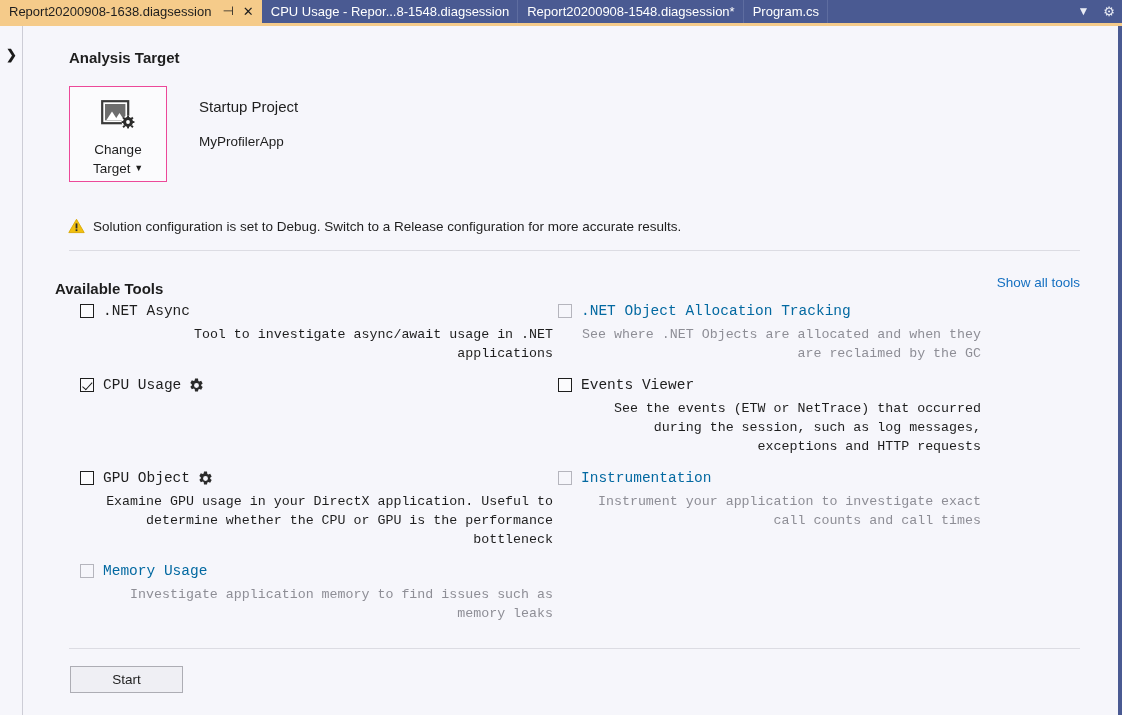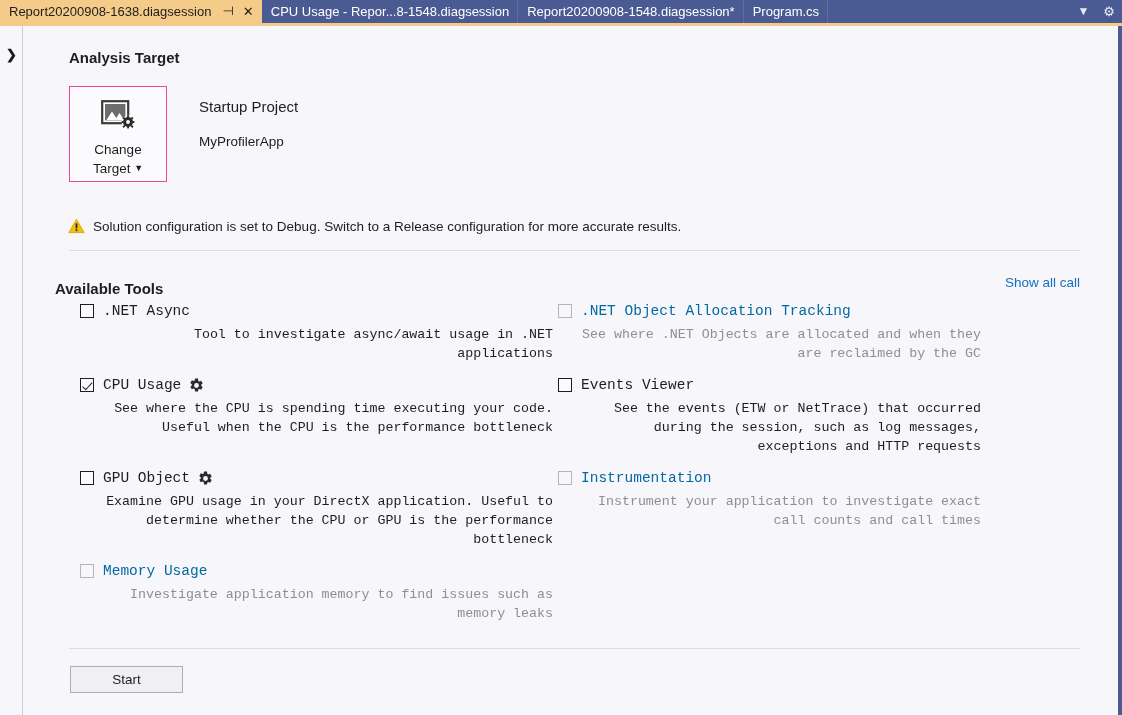--- a/index.html
+++ b/index.html
@@ -302,42 +302,41 @@
             <rect x="7.6" y="5.4" width="1.8" height="5.0" fill="#2b2b2b"></rect>
             <rect x="7.6" y="11.3" width="1.8" height="1.8" fill="#2b2b2b"></rect>
           </svg>
         </span>
         <span class="warning-text">Solution configuration is set to Debug. Switch to a Release configuration for more accurate results.</span>
       </div>
 
       <div class="divider" id="divider-1"></div>
 
       <div class="section-title" id="tools-title">Available Tools</div>
-      <a class="show-all" href="#">Show all call</a>
+      <a class="show-all" href="#">Show all tools</a>
 
       <div class="tools">
         <div class="tool-col" id="col-left">
             <div class="tool-item" style="top: 0px;">
               <div class="tool-head">
                 <div class="cb"></div>
                 <span class="tool-name">.NET Async</span>
               </div>
               <div class="tool-desc">Tool to investigate async/await usage in .NET applications</div>
             </div>
             <div class="tool-item" style="top: 74px;">
               <div class="tool-head">
                 <div class="cb checked"></div>
                 <span class="tool-name">CPU Usage</span>
                 <span class="gear-btn">
                   <svg width="15" height="15" viewBox="0 0 16 16">
                     <path fill="#2b2b2b" d="M9.6 0.6h-3.2l-0.35 2.05a5.2 5.2 0 0 0-1.1 0.64l-1.93-0.78-1.6 2.78 1.6 1.33a5.2 5.2 0 0 0 0 1.26l-1.6 1.33 1.6 2.78 1.93-0.78c0.34 0.26 0.71 0.48 1.1 0.64L6.4 14.4h3.2l0.35-2.05c0.39-0.16 0.76-0.38 1.1-0.64l1.93 0.78 1.6-2.78-1.6-1.33a5.2 5.2 0 0 0 0-1.26l1.6-1.33-1.6-2.78-1.93 0.78a5.2 5.2 0 0 0-1.1-0.64L9.6 0.6zM8 5.4a2.6 2.6 0 1 1 0 5.2 2.6 2.6 0 0 1 0-5.2z"></path>
                   </svg>
                 </span>
               </div>
-              <div class="tool-desc">See where the CPU is spending time executing your code. Useful when the CPU is the performance bottleneck</div>
             </div>
             <div class="tool-item" style="top: 167px;">
               <div class="tool-head">
                 <div class="cb"></div>
                 <span class="tool-name">GPU Object</span>
                 <span class="gear-btn">
                   <svg width="15" height="15" viewBox="0 0 16 16">
                     <path fill="#2b2b2b" d="M9.6 0.6h-3.2l-0.35 2.05a5.2 5.2 0 0 0-1.1 0.64l-1.93-0.78-1.6 2.78 1.6 1.33a5.2 5.2 0 0 0 0 1.26l-1.6 1.33 1.6 2.78 1.93-0.78c0.34 0.26 0.71 0.48 1.1 0.64L6.4 14.4h3.2l0.35-2.05c0.39-0.16 0.76-0.38 1.1-0.64l1.93 0.78 1.6-2.78-1.6-1.33a5.2 5.2 0 0 0 0-1.26l1.6-1.33-1.6-2.78-1.93 0.78a5.2 5.2 0 0 0-1.1-0.64L9.6 0.6zM8 5.4a2.6 2.6 0 1 1 0 5.2 2.6 2.6 0 0 1 0-5.2z"></path>
                   </svg>
                 </span>

